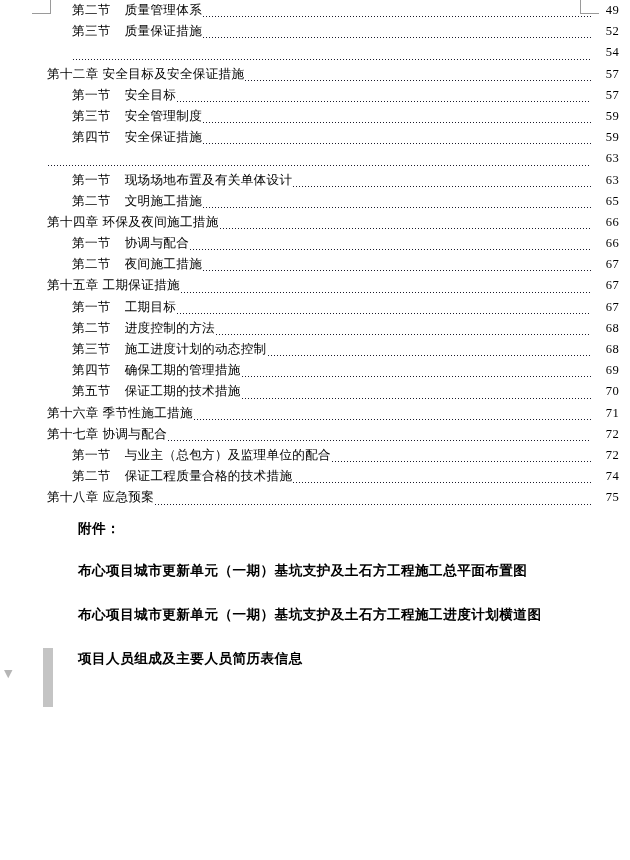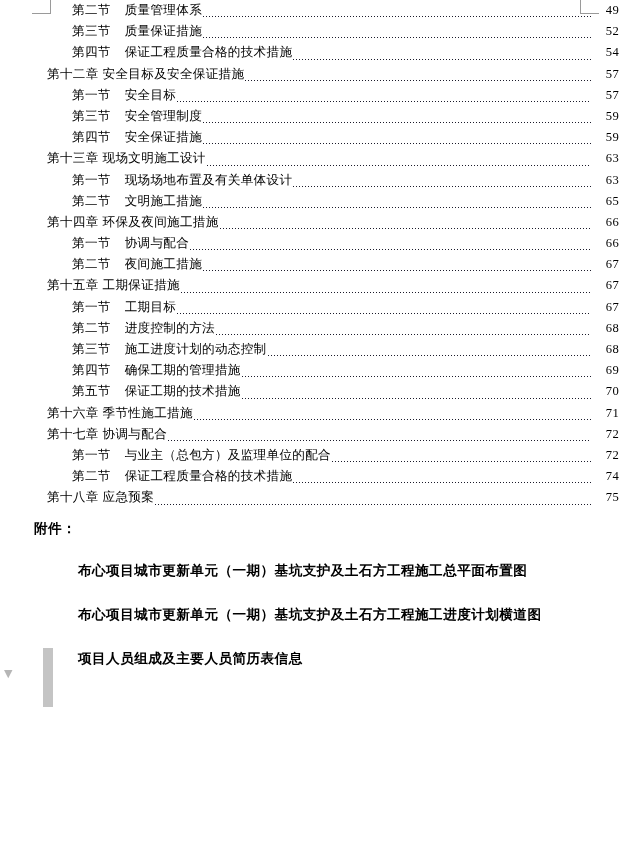--- a/index.html
+++ b/index.html
@@ -87,21 +87,21 @@
   }
 
   
   .attachments {
     position: absolute;
     left: 0;
     top: 519px;
     width: 630px;
   }
   .att-heading {
-    padding-left: 34px;
+    padding-left: 78px;
     font-size: 13.6px;
     font-weight: bold;
     line-height: 20px;
     letter-spacing: 0.5px;
   }
   .att-spacer { height: 22px; }
   .att-item {
     padding-left: 78px;
     font-size: 13.6px;
     font-weight: bold;
@@ -144,21 +144,20 @@
       <span class="toc-label"><span class="toc-num-prefix">第二节</span><span class="toc-title">质量管理体系</span></span>
       <span class="toc-leader"></span>
       <span class="toc-page">49</span>
     </div>
     <div class="toc-line lvl-section">
       <span class="toc-label"><span class="toc-num-prefix">第三节</span><span class="toc-title">质量保证措施</span></span>
       <span class="toc-leader"></span>
       <span class="toc-page">52</span>
     </div>
     <div class="toc-line lvl-section">
-      <span class="toc-label"><span class="toc-num-prefix">第四节</span><span class="toc-title">保证工程质量合格的技术措施</span></span>
       <span class="toc-leader"></span>
       <span class="toc-page">54</span>
     </div>
     <div class="toc-line lvl-chapter">
       <span class="toc-label"><span class="toc-num-prefix">第十二章</span><span class="toc-title">安全目标及安全保证措施</span></span>
       <span class="toc-leader"></span>
       <span class="toc-page">57</span>
     </div>
     <div class="toc-line lvl-section">
       <span class="toc-label"><span class="toc-num-prefix">第一节</span><span class="toc-title">安全目标</span></span>
@@ -169,21 +168,20 @@
       <span class="toc-label"><span class="toc-num-prefix">第三节</span><span class="toc-title">安全管理制度</span></span>
       <span class="toc-leader"></span>
       <span class="toc-page">59</span>
     </div>
     <div class="toc-line lvl-section">
       <span class="toc-label"><span class="toc-num-prefix">第四节</span><span class="toc-title">安全保证措施</span></span>
       <span class="toc-leader"></span>
       <span class="toc-page">59</span>
     </div>
     <div class="toc-line lvl-chapter">
-      <span class="toc-label"><span class="toc-num-prefix">第十三章</span><span class="toc-title">现场文明施工设计</span></span>
       <span class="toc-leader"></span>
       <span class="toc-page">63</span>
     </div>
     <div class="toc-line lvl-section">
       <span class="toc-label"><span class="toc-num-prefix">第一节</span><span class="toc-title">现场场地布置及有关单体设计</span></span>
       <span class="toc-leader"></span>
       <span class="toc-page">63</span>
     </div>
     <div class="toc-line lvl-section">
       <span class="toc-label"><span class="toc-num-prefix">第二节</span><span class="toc-title">文明施工措施</span></span>

